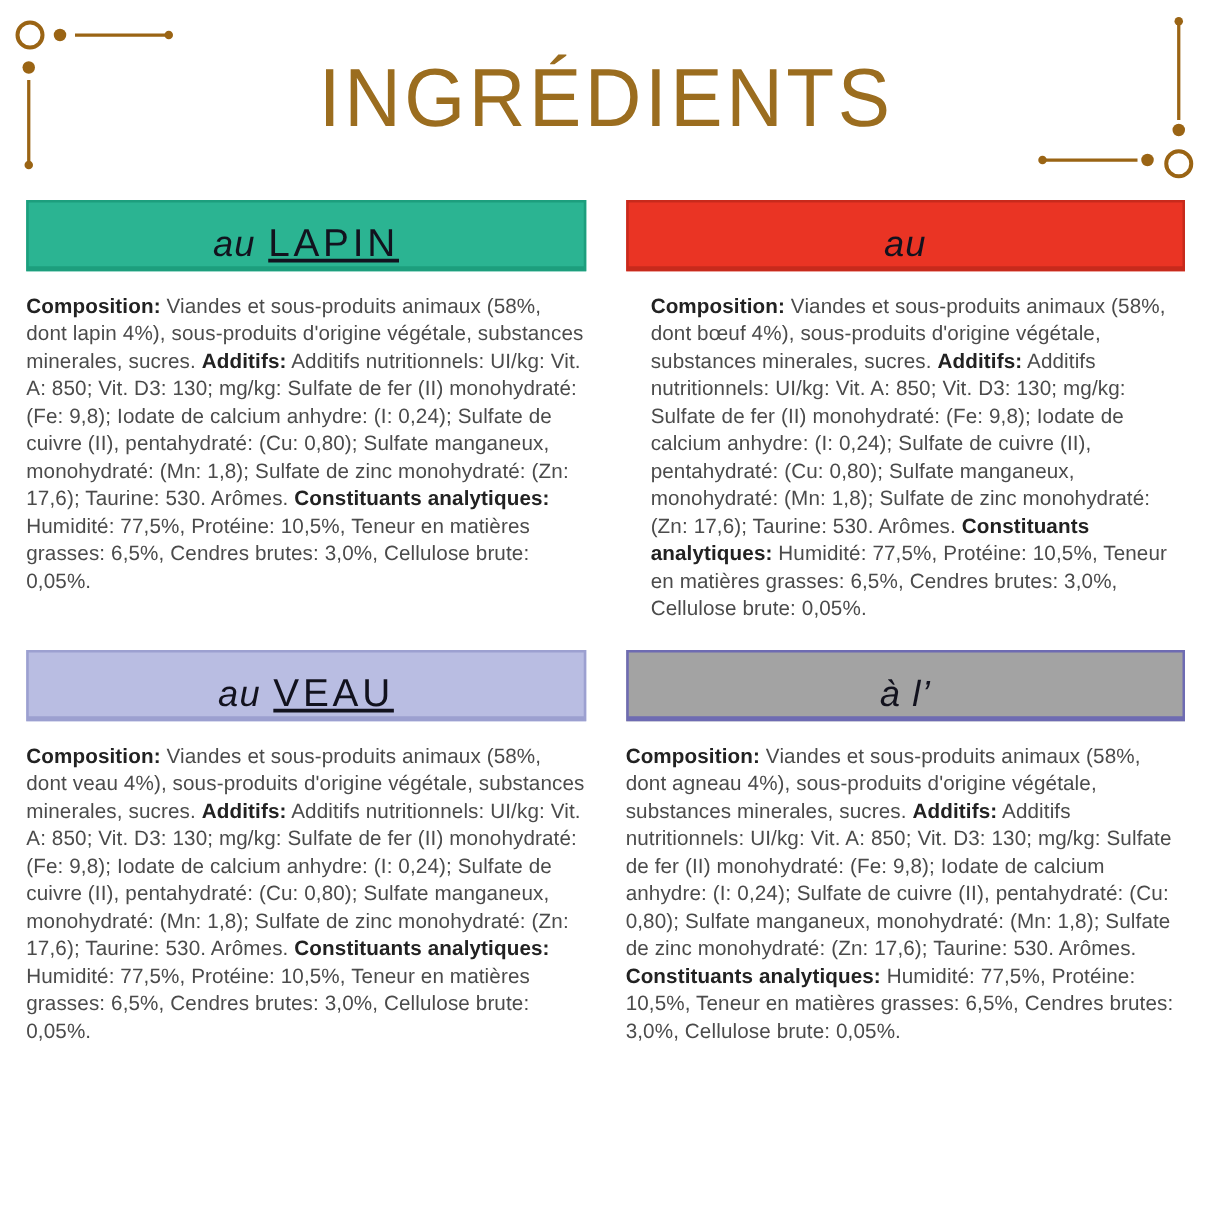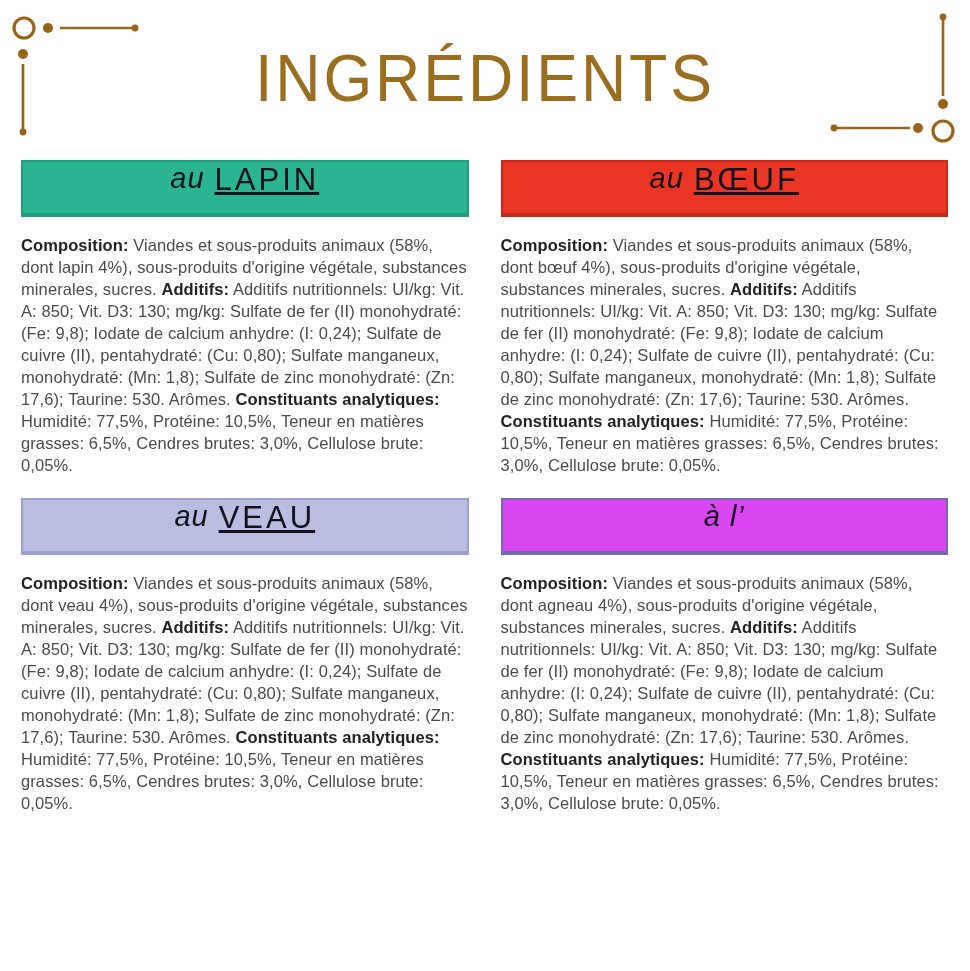--- a/index.html
+++ b/index.html
@@ -43,21 +43,21 @@
     row-gap: 22px;
     margin: 8px 22px 0 21px;
   }
   .panel { }
 
   .banner {
     height: 51px;
     border: 2px solid;
     border-bottom-width: 4px;
     display: flex;
-    align-items: flex-start;
+    align-items: flex-end;
     justify-content: center;
     gap: 10px;
   }
   .banner .prefix {
     font-style: italic;
     font-size: 29px;
     font-weight: 400;
     letter-spacing: 1px;
   }
   .banner .variant {
@@ -114,39 +114,38 @@
       <span class="variant">LAPIN</span>
     </div>
     <p class="body" style="color: rgb(75, 75, 75);">
       <b style="color: rgb(34, 34, 34);">Composition:</b><span> Viandes et sous-produits animaux (58%, dont lapin 4%), sous-produits d'origine végétale, substances minerales, sucres. </span><b style="color: rgb(34, 34, 34);">Additifs:</b><span> Additifs nutritionnels: UI/kg: Vit. A: 850; Vit. D3: 130; mg/kg: Sulfate de fer (II) monohydraté: (Fe: 9,8); Iodate de calcium anhydre: (I: 0,24); Sulfate de cuivre (II), pentahydraté: (Cu: 0,80); Sulfate manganeux, monohydraté: (Mn: 1,8); Sulfate de zinc monohydraté: (Zn: 17,6); Taurine: 530. Arômes. </span><b style="color: rgb(34, 34, 34);">Constituants analytiques:</b><span> Humidité: 77,5%, Protéine: 10,5%, Teneur en matières grasses: 6,5%, Cendres brutes: 3,0%, Cellulose brute: 0,05%.</span>
     </p>
   </section>
 
   <section class="panel">
     <div class="banner" style="background-color: rgb(234, 52, 36); border-color: rgb(199, 42, 28); color: rgb(18, 18, 30);">
       <span class="prefix">au</span>
-      <span class="variant">BŒUF</span>
     </div>
-    <p class="body" style="color: rgb(75, 75, 75);">
+    <p class="body" style="color: rgb(75, 75, 75); margin-left: 20px;">
       <b style="color: rgb(34, 34, 34);">Composition:</b><span> Viandes et sous-produits animaux (58%, dont bœuf 4%), sous-produits d'origine végétale, substances minerales, sucres. </span><b style="color: rgb(34, 34, 34);">Additifs:</b><span> Additifs nutritionnels: UI/kg: Vit. A: 850; Vit. D3: 130; mg/kg: Sulfate de fer (II) monohydraté: (Fe: 9,8); Iodate de calcium anhydre: (I: 0,24); Sulfate de cuivre (II), pentahydraté: (Cu: 0,80); Sulfate manganeux, monohydraté: (Mn: 1,8); Sulfate de zinc monohydraté: (Zn: 17,6); Taurine: 530. Arômes. </span><b style="color: rgb(34, 34, 34);">Constituants analytiques:</b><span> Humidité: 77,5%, Protéine: 10,5%, Teneur en matières grasses: 6,5%, Cendres brutes: 3,0%, Cellulose brute: 0,05%.</span>
     </p>
   </section>
 
   <section class="panel">
     <div class="banner" style="background-color: rgb(185, 189, 226); border-color: rgb(156, 160, 208); color: rgb(18, 18, 30);">
       <span class="prefix">au</span>
       <span class="variant">VEAU</span>
     </div>
     <p class="body" style="color: rgb(75, 75, 75);">
       <b style="color: rgb(34, 34, 34);">Composition:</b><span> Viandes et sous-produits animaux (58%, dont veau 4%), sous-produits d'origine végétale, substances minerales, sucres. </span><b style="color: rgb(34, 34, 34);">Additifs:</b><span> Additifs nutritionnels: UI/kg: Vit. A: 850; Vit. D3: 130; mg/kg: Sulfate de fer (II) monohydraté: (Fe: 9,8); Iodate de calcium anhydre: (I: 0,24); Sulfate de cuivre (II), pentahydraté: (Cu: 0,80); Sulfate manganeux, monohydraté: (Mn: 1,8); Sulfate de zinc monohydraté: (Zn: 17,6); Taurine: 530. Arômes. </span><b style="color: rgb(34, 34, 34);">Constituants analytiques:</b><span> Humidité: 77,5%, Protéine: 10,5%, Teneur en matières grasses: 6,5%, Cendres brutes: 3,0%, Cellulose brute: 0,05%.</span>
     </p>
   </section>
 
   <section class="panel">
-    <div class="banner" style="background-color: #d946ef; border-color: rgb(110, 107, 178); color: rgb(18, 18, 30);">
+    <div class="banner" style="background-color: #a3a3a3; border-color: rgb(110, 107, 178); color: rgb(18, 18, 30);">
       <span class="prefix">à l’</span>
     </div>
     <p class="body" style="color: rgb(75, 75, 75);">
       <b style="color: rgb(34, 34, 34);">Composition:</b><span> Viandes et sous-produits animaux (58%, dont agneau 4%), sous-produits d'origine végétale, substances minerales, sucres. </span><b style="color: rgb(34, 34, 34);">Additifs:</b><span> Additifs nutritionnels: UI/kg: Vit. A: 850; Vit. D3: 130; mg/kg: Sulfate de fer (II) monohydraté: (Fe: 9,8); Iodate de calcium anhydre: (I: 0,24); Sulfate de cuivre (II), pentahydraté: (Cu: 0,80); Sulfate manganeux, monohydraté: (Mn: 1,8); Sulfate de zinc monohydraté: (Zn: 17,6); Taurine: 530. Arômes. </span><b style="color: rgb(34, 34, 34);">Constituants analytiques:</b><span> Humidité: 77,5%, Protéine: 10,5%, Teneur en matières grasses: 6,5%, Cendres brutes: 3,0%, Cellulose brute: 0,05%.</span>
     </p>
   </section>
 
 </main>
 
 </body></html>

